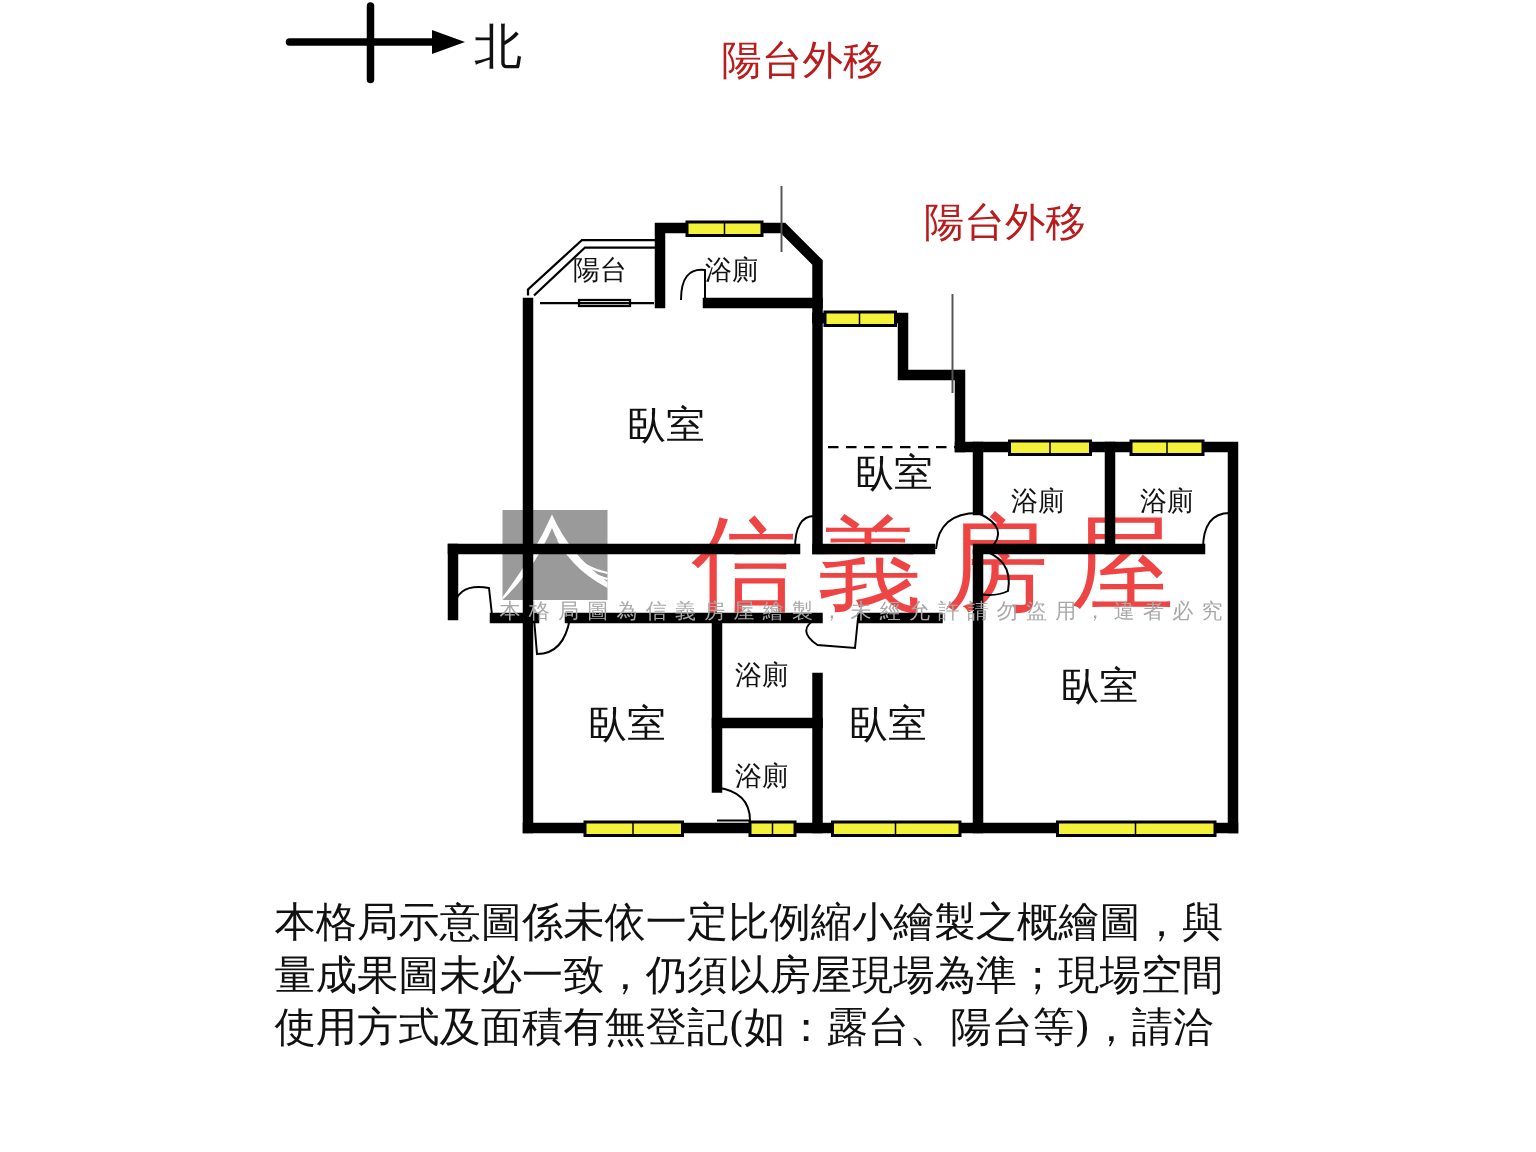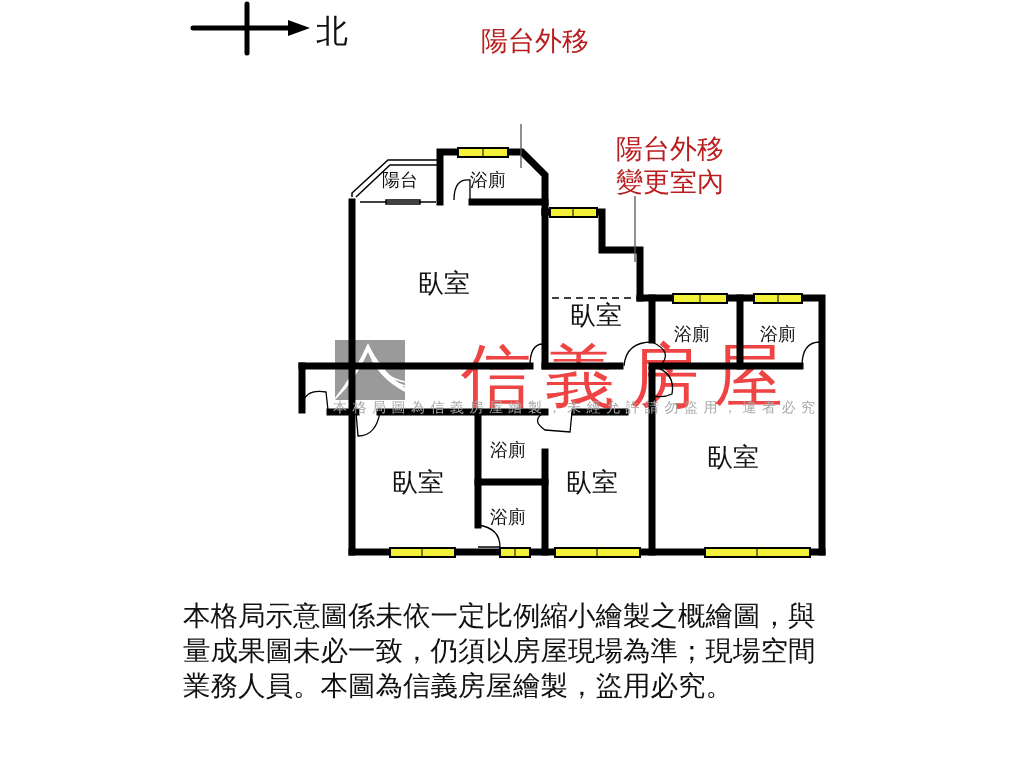--- a/index.html
+++ b/index.html
@@ -27,21 +27,20 @@
   <line x1="247" y1="4" x2="247" y2="53" stroke="#000" stroke-width="5" stroke-linecap="round"></line>
   <polygon points="288,20 310,28 288,36" fill="#000"></polygon>
 </svg>
 <div class="lbl" style="left:316px; top:10px; font-size:32px;">北</div>
 
 <div class="note" style="left:440px; top:24px; width:190px;">
   <div>陽台外移</div>
 </div>
 <div class="note" style="left:585px; top:132px; width:170px;">
   <div>陽台外移</div>
-  <div>變更室內</div>
 </div>
 
 <svg width="1024" height="768" viewBox="0 0 1024 768">
   <rect x="335" y="340" width="70" height="60" fill="#9a9a9a"></rect>
   <path d="M335 398 Q355 372 368 343 Q380 370 405 388 L405 392 Q378 378 368 352 Q356 380 335 400 Z" fill="#ffffff"></path>
   <path d="M372 360 Q385 378 405 382" stroke="#fff" stroke-width="1.5" fill="none"></path>
   <path d="M374 364 Q388 382 405 386" stroke="#fff" stroke-width="1.5" fill="none"></path>
 </svg>
 <div class="wm-text">信義房屋</div>
 
@@ -132,14 +131,14 @@
 <div class="lbl small" style="left:490px; top:438px;">浴廁</div>
 <div class="lbl small" style="left:490px; top:505px;">浴廁</div>
 <div class="lbl room" style="left:566px; top:465px;">臥室</div>
 <div class="lbl room" style="left:707px; top:440px;">臥室</div>
 
 <div class="wm-small">本格局圖為信義房屋繪製，未經允許請勿盜用，違者必究</div>
 
 <div class="disclaimer">
   <div>本格局示意圖係未依一定比例縮小繪製之概繪圖，與</div>
   <div>量成果圖未必一致，仍須以房屋現場為準；現場空間</div>
-  <div>業務人員。本圖為信義房屋繪製，盜用必究。</div>
+  <div>使用方式及面積有無登記(如：露台、陽台等)，請洽</div>
 </div>
 
 </body></html>

